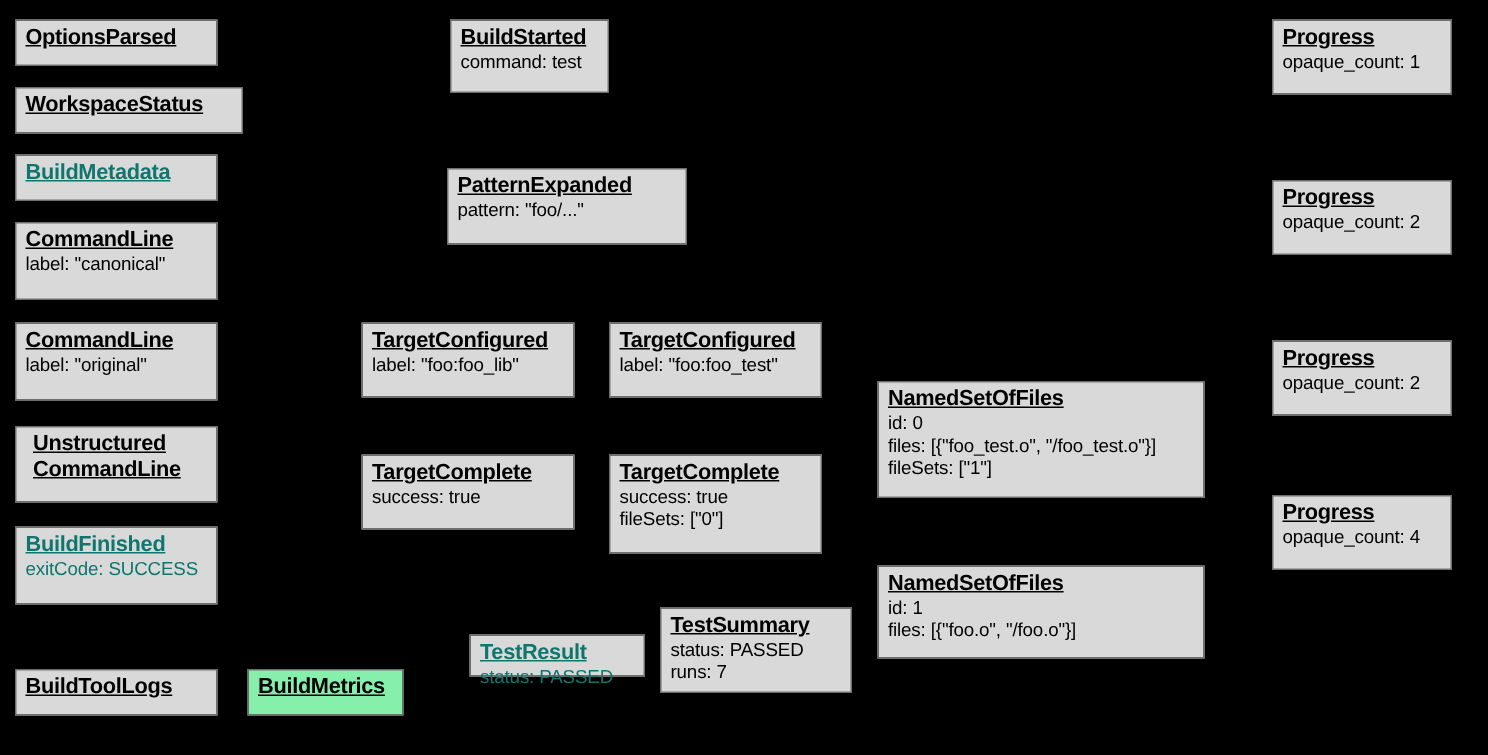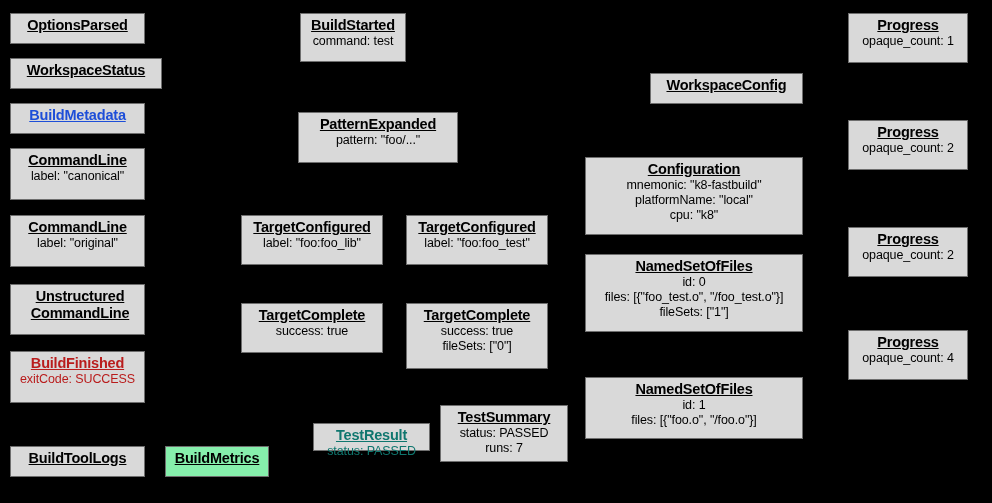--- a/index.html
+++ b/index.html
@@ -45,50 +45,50 @@
     font-size: 12.5px;
     font-weight: normal;
     text-decoration: none;
     white-space: nowrap;
     letter-spacing: -0.1px;
   }
 </style>
 </head>
 <body>
 
-<div id="canvas" style="background: rgb(0, 0, 0); text-align: center;">
+<div id="canvas" style="background: rgb(0, 0, 0);">
     <div class="node" style="left: 10px; top: 13px; width: 135px; height: 31px; background: rgb(217, 217, 217); border-color: rgb(110, 110, 110); color: rgb(0, 0, 0);">
       <span class="node-title">OptionsParsed</span>
       <span class="node-fields"></span>
     </div>
     <div class="node" style="left: 10px; top: 58px; width: 152px; height: 31px; background: rgb(217, 217, 217); border-color: rgb(110, 110, 110); color: rgb(0, 0, 0);">
       <span class="node-title">WorkspaceStatus</span>
       <span class="node-fields"></span>
     </div>
-    <div class="node" style="left: 10px; top: 103px; width: 135px; height: 31px; background: rgb(217, 217, 217); border-color: rgb(110, 110, 110); color: #1d4ed8;">
+    <div class="node" style="left: 10px; top: 103px; width: 135px; height: 31px; background: rgb(217, 217, 217); border-color: rgb(110, 110, 110); color: #0f766e;">
       <span class="node-title">BuildMetadata</span>
       <span class="node-fields"></span>
     </div>
     <div class="node" style="left: 10px; top: 148px; width: 135px; height: 52px; background: rgb(217, 217, 217); border-color: rgb(110, 110, 110); color: rgb(0, 0, 0);">
       <span class="node-title">CommandLine</span>
       <span class="node-fields">
         <span class="node-field">label: "canonical"</span>
       </span>
     </div>
     <div class="node" style="left: 10px; top: 215px; width: 135px; height: 52px; background: rgb(217, 217, 217); border-color: rgb(110, 110, 110); color: rgb(0, 0, 0);">
       <span class="node-title">CommandLine</span>
       <span class="node-fields">
         <span class="node-field">label: "original"</span>
       </span>
     </div>
     <div class="node" style="left: 10px; top: 284px; width: 135px; height: 51px; background: rgb(217, 217, 217); border-color: rgb(110, 110, 110); color: rgb(0, 0, 0); padding-left: 11px;">
       <span class="node-title wrap">Unstructured CommandLine</span>
       <span class="node-fields"></span>
     </div>
-    <div class="node" style="left: 10px; top: 351px; width: 135px; height: 52px; background: rgb(217, 217, 217); border-color: rgb(110, 110, 110); color: #b91c1c;">
+    <div class="node" style="left: 10px; top: 351px; width: 135px; height: 52px; background: rgb(217, 217, 217); border-color: rgb(110, 110, 110); color: #0f766e;">
       <span class="node-title">BuildFinished</span>
       <span class="node-fields">
         <span class="node-field">exitCode: SUCCESS</span>
       </span>
     </div>
     <div class="node" style="left: 10px; top: 446px; width: 135px; height: 31px; background: rgb(217, 217, 217); border-color: rgb(110, 110, 110); color: rgb(0, 0, 0);">
       <span class="node-title">BuildToolLogs</span>
       <span class="node-fields"></span>
     </div>
     <div class="node" style="left: 165px; top: 446px; width: 104px; height: 31px; background: #86efac; border-color: rgb(110, 110, 110); color: rgb(0, 0, 0);">
@@ -138,32 +138,20 @@
         <span class="node-field">status: PASSED</span>
       </span>
     </div>
     <div class="node" style="left: 440px; top: 405px; width: 128px; height: 57px; background: rgb(217, 217, 217); border-color: rgb(110, 110, 110); color: rgb(0, 0, 0);">
       <span class="node-title">TestSummary</span>
       <span class="node-fields">
         <span class="node-field">status: PASSED</span>
         <span class="node-field">runs: 7</span>
       </span>
     </div>
-    <div class="node" style="left: 650px; top: 73px; width: 153px; height: 31px; background: rgb(217, 217, 217); border-color: rgb(110, 110, 110); color: rgb(0, 0, 0);">
-      <span class="node-title">WorkspaceConfig</span>
-      <span class="node-fields"></span>
-    </div>
-    <div class="node" style="left: 585px; top: 157px; width: 218px; height: 78px; background: rgb(217, 217, 217); border-color: rgb(110, 110, 110); color: rgb(0, 0, 0);">
-      <span class="node-title">Configuration</span>
-      <span class="node-fields">
-        <span class="node-field">mnemonic: "k8-fastbuild"</span>
-        <span class="node-field">platformName: "local"</span>
-        <span class="node-field">cpu: "k8"</span>
-      </span>
-    </div>
     <div class="node" style="left: 585px; top: 254px; width: 218px; height: 78px; background: rgb(217, 217, 217); border-color: rgb(110, 110, 110); color: rgb(0, 0, 0);">
       <span class="node-title">NamedSetOfFiles</span>
       <span class="node-fields">
         <span class="node-field">id: 0</span>
         <span class="node-field">files: [{"foo_test.o", "/foo_test.o"}]</span>
         <span class="node-field">fileSets: ["1"]</span>
       </span>
     </div>
     <div class="node" style="left: 585px; top: 377px; width: 218px; height: 62px; background: rgb(217, 217, 217); border-color: rgb(110, 110, 110); color: rgb(0, 0, 0);">
       <span class="node-title">NamedSetOfFiles</span>

